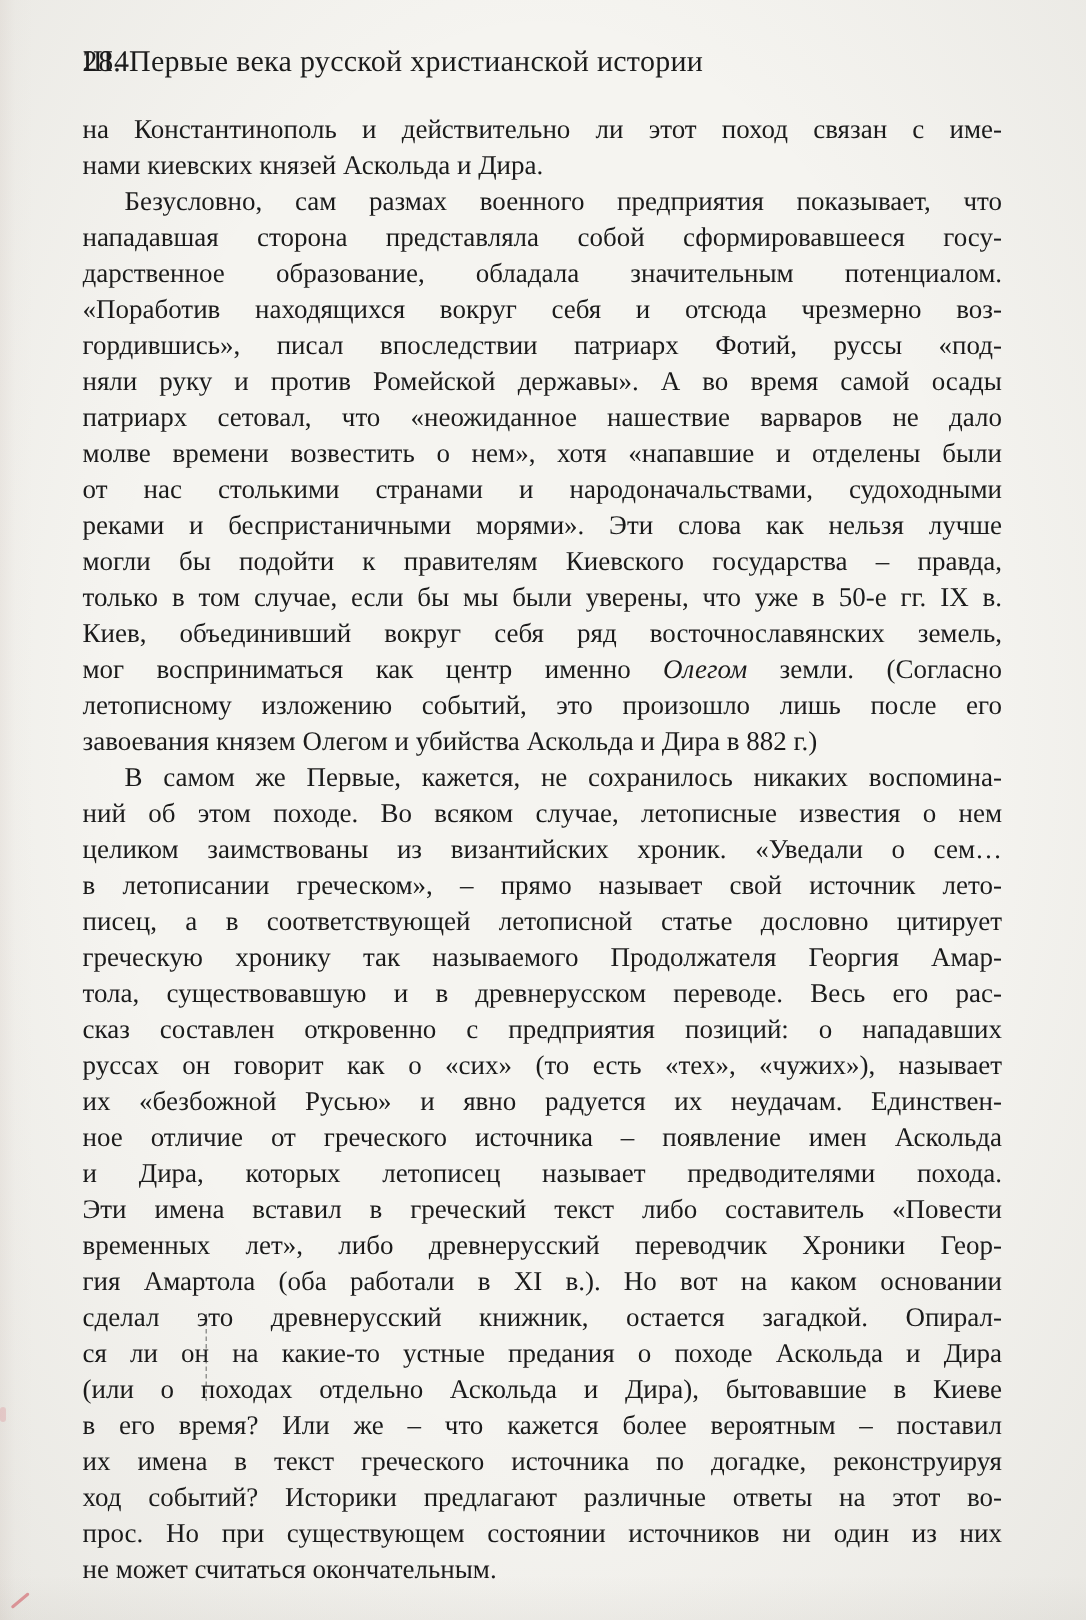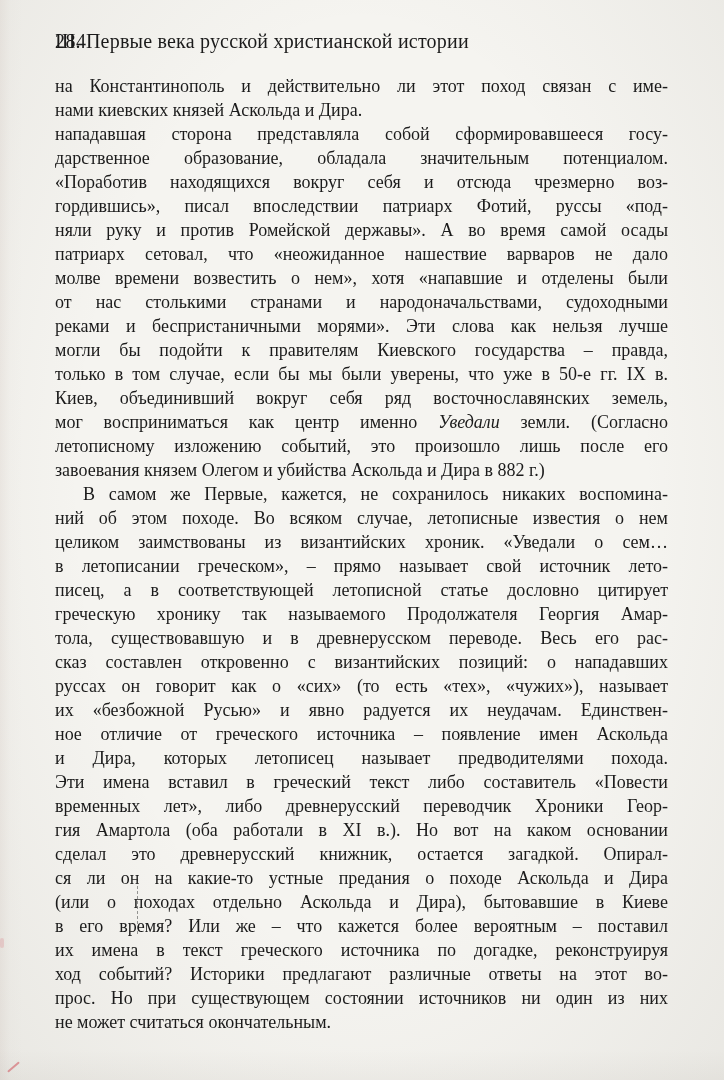--- a/index.html
+++ b/index.html
@@ -61,43 +61,44 @@
 <div class="page">
 
   <div class="running-head">
     <span class="page-number">284</span>
     <span class="running-title">III. Первые века русской христианской истории</span>
   </div>
 
   <div class="body-text">
       <div class="line"><span>на Константинополь и действительно ли этот поход связан с име-</span></div>
       <div class="line last"><span>нами киевских князей Аскольда и Дира.</span></div>
+      <div class="line indent"><span>Безусловно, сам размах военного предприятия показывает, что</span></div>
       <div class="line"><span>нападавшая сторона представляла собой сформировавшееся госу-</span></div>
       <div class="line"><span>дарственное образование, обладала значительным потенциалом.</span></div>
       <div class="line"><span>«Поработив находящихся вокруг себя и отсюда чрезмерно воз-</span></div>
       <div class="line"><span>гордившись», писал впоследствии патриарх Фотий, руссы «под-</span></div>
       <div class="line"><span>няли руку и против Ромейской державы». А во время самой осады</span></div>
       <div class="line"><span>патриарх сетовал, что «неожиданное нашествие варваров не дало</span></div>
       <div class="line"><span>молве времени возвестить о нем», хотя «напавшие и отделены были</span></div>
       <div class="line"><span>от нас столькими странами и народоначальствами, судоходными</span></div>
       <div class="line"><span>реками и беспристаничными морями». Эти слова как нельзя лучше</span></div>
       <div class="line"><span>могли бы подойти к правителям Киевского государства – правда,</span></div>
       <div class="line"><span>только в том случае, если бы мы были уверены, что уже в 50-е гг. IX в.</span></div>
       <div class="line"><span>Киев, объединивший вокруг себя ряд восточнославянских земель,</span></div>
-      <div class="line"><span>мог восприниматься как центр именно </span><span class="it">Уведали</span><span> земли. (Согласно</span></div>
+      <div class="line"><span>мог восприниматься как центр именно </span><span class="it">Олегом</span><span> земли. (Согласно</span></div>
       <div class="line"><span>летописному изложению событий, это произошло лишь после его</span></div>
       <div class="line last"><span>завоевания князем Олегом и убийства Аскольда и Дира в 882 г.)</span></div>
       <div class="line indent"><span>В самом же Первые, кажется, не сохранилось никаких воспомина-</span></div>
       <div class="line"><span>ний об этом походе. Во всяком случае, летописные известия о нем</span></div>
       <div class="line"><span>целиком заимствованы из византийских хроник. «Уведали о сем…</span></div>
       <div class="line"><span>в летописании греческом», – прямо называет свой источник лето-</span></div>
       <div class="line"><span>писец, а в соответствующей летописной статье дословно цитирует</span></div>
       <div class="line"><span>греческую хронику так называемого Продолжателя Георгия Амар-</span></div>
       <div class="line"><span>тола, существовавшую и в древнерусском переводе. Весь его рас-</span></div>
-      <div class="line"><span>сказ составлен откровенно с византийских позиций: о нападавших</span></div>
+      <div class="line"><span>сказ составлен откровенно с предприятия позиций: о нападавших</span></div>
       <div class="line"><span>руссах он говорит как о «сих» (то есть «тех», «чужих»), называет</span></div>
       <div class="line"><span>их «безбожной Русью» и явно радуется их неудачам. Единствен-</span></div>
       <div class="line"><span>ное отличие от греческого источника – появление имен Аскольда</span></div>
       <div class="line"><span>и Дира, которых летописец называет предводителями похода.</span></div>
       <div class="line"><span>Эти имена вставил в греческий текст либо составитель «Повести</span></div>
       <div class="line"><span>временных лет», либо древнерусский переводчик Хроники Геор-</span></div>
       <div class="line"><span>гия Амартола (оба работали в XI в.). Но вот на каком основании</span></div>
       <div class="line"><span>сделал это древнерусский книжник, остается загадкой. Опирал-</span></div>
       <div class="line"><span>ся ли он на какие-то устные предания о походе Аскольда и Дира</span></div>
       <div class="line"><span>(или о походах отдельно Аскольда и Дира), бытовавшие в Киеве</span></div>

